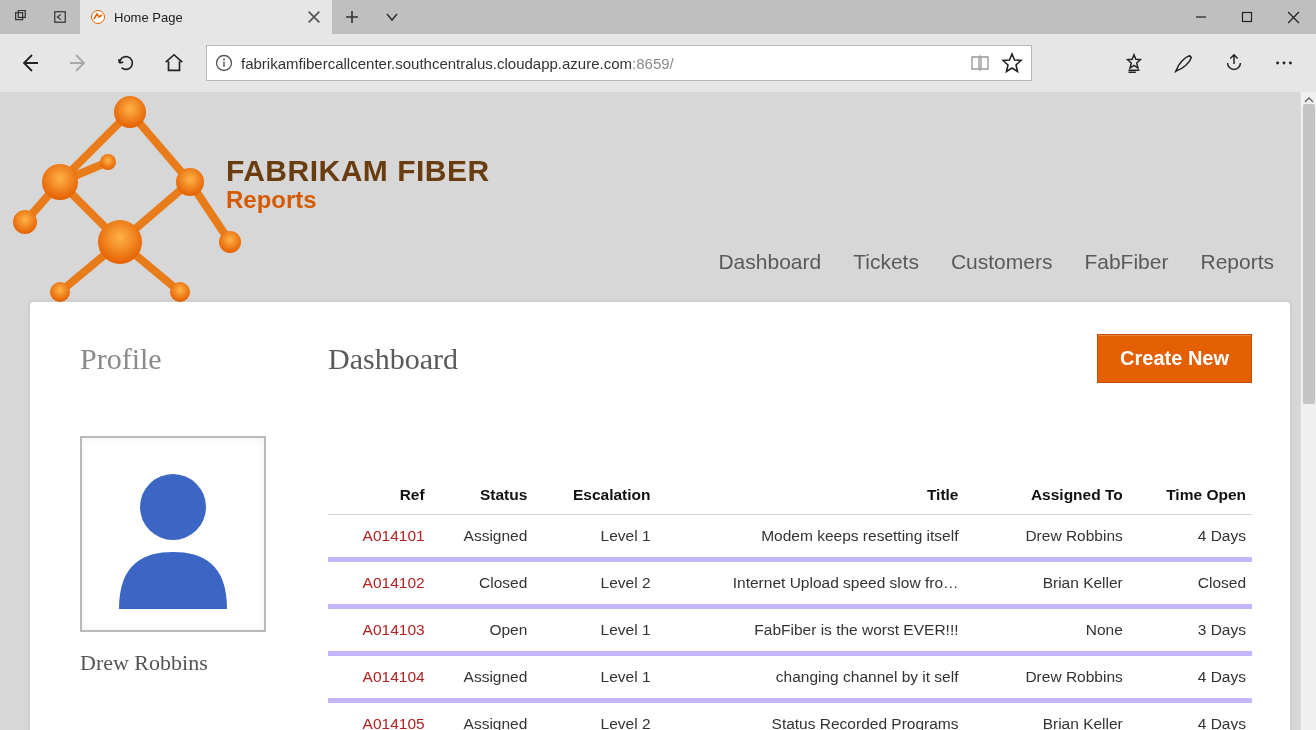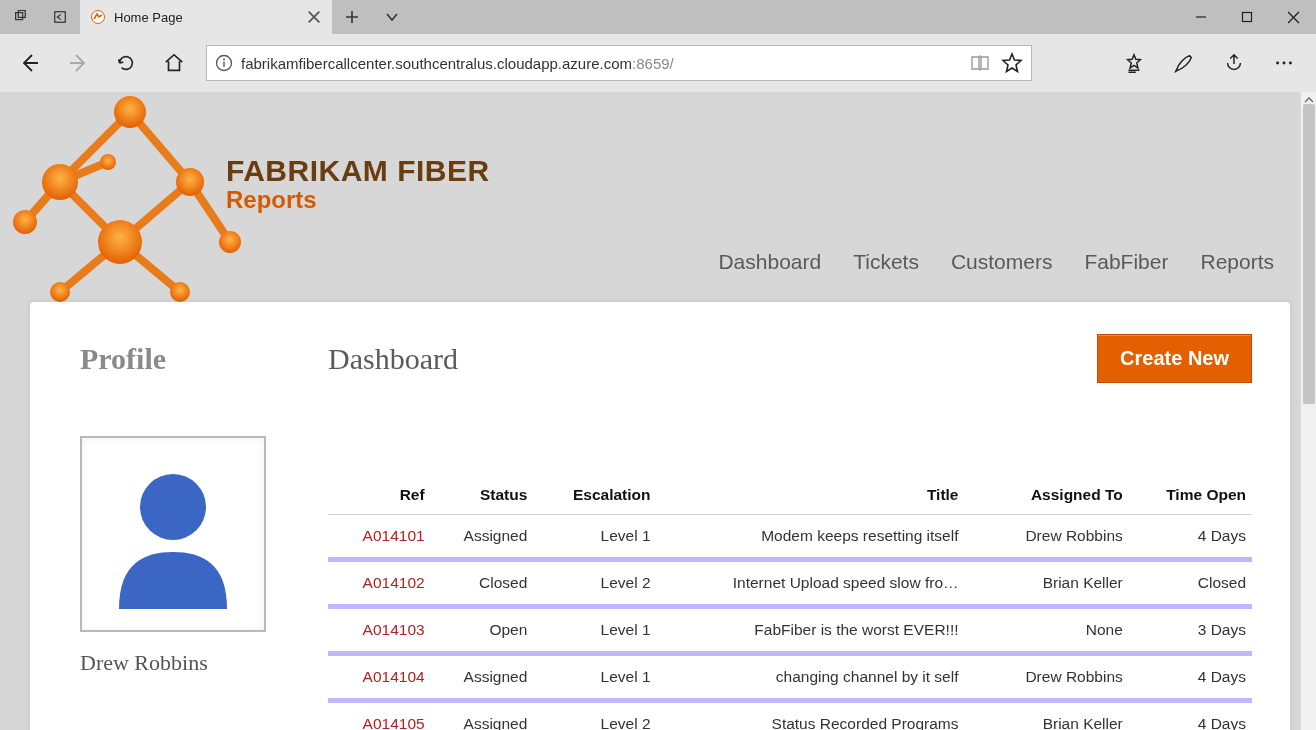--- a/index.html
+++ b/index.html
@@ -157,21 +157,21 @@
   }
   .card-top {
     display:flex; align-items:flex-start;
   }
   .profile-col {
     width: 218px;
     flex-shrink:0;
   }
   .profile-heading {
     font-family: Georgia, serif;
-    font-size: 30px; color:#8a8a8a; font-weight:700;
+    font-size: 30px; color:#8a8a8a; font-weight:400;
     margin-top: 0; margin-bottom: 60px;
   }
   .avatar {
     width: 186px; height: 196px;
     border: 2px solid #b9b9b9;
     background:#fff;
     display:flex; align-items:center; justify-content:center;
     box-shadow: inset 0 0 10px rgba(0,0,0,0.06);
     margin-bottom: 18px;
   }

